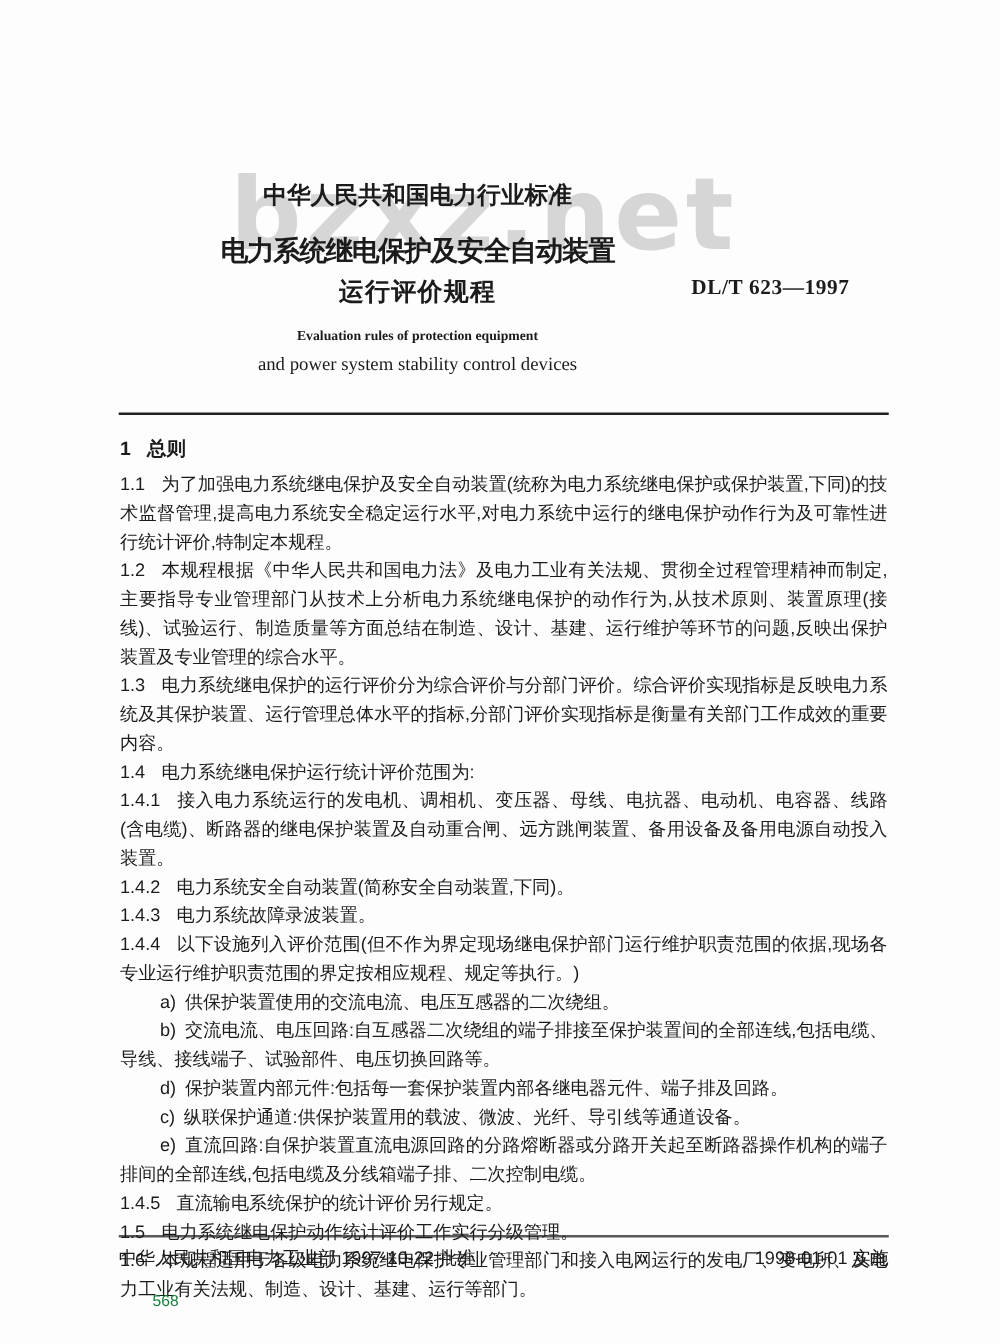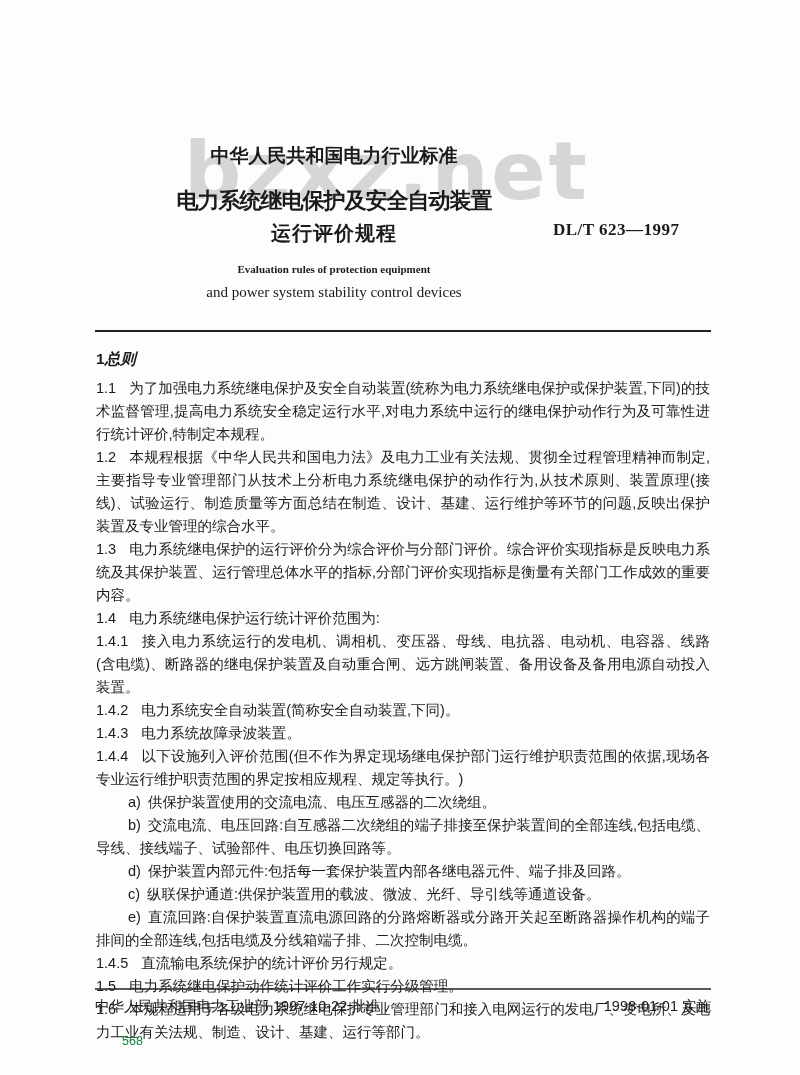--- a/index.html
+++ b/index.html
@@ -39,21 +39,21 @@
     letter-spacing: 0.5px;
   }
   .header-rule {
     position: absolute; left: 95px; top: 330px; width: 616px; height: 2px;
     background: var(--rule, #222222); z-index: 1;
   }
   .section-heading {
     position: absolute; left: 96px; top: 349px; margin: 0; z-index: 1;
     font-size: 15.5px; font-weight: 700;
   }
-  .section-heading .sec-title { margin-left: 0; font-style: italic; }
+  .section-heading .sec-title { margin-left: 13px; }
   .clauses {
     position: absolute; left: 96px; top: 377px; width: 614px; z-index: 1;
     font-size: 14.5px; line-height: 23px;
     text-align: justify; text-align-last: left;
   }
   .clause { margin: 0; }
   .clause-num { margin-right: 13px; white-space: nowrap; }
   .clause.sub { text-indent: 32px; }
   .item-label { margin-right: 7px; }
   .footer-rule {

